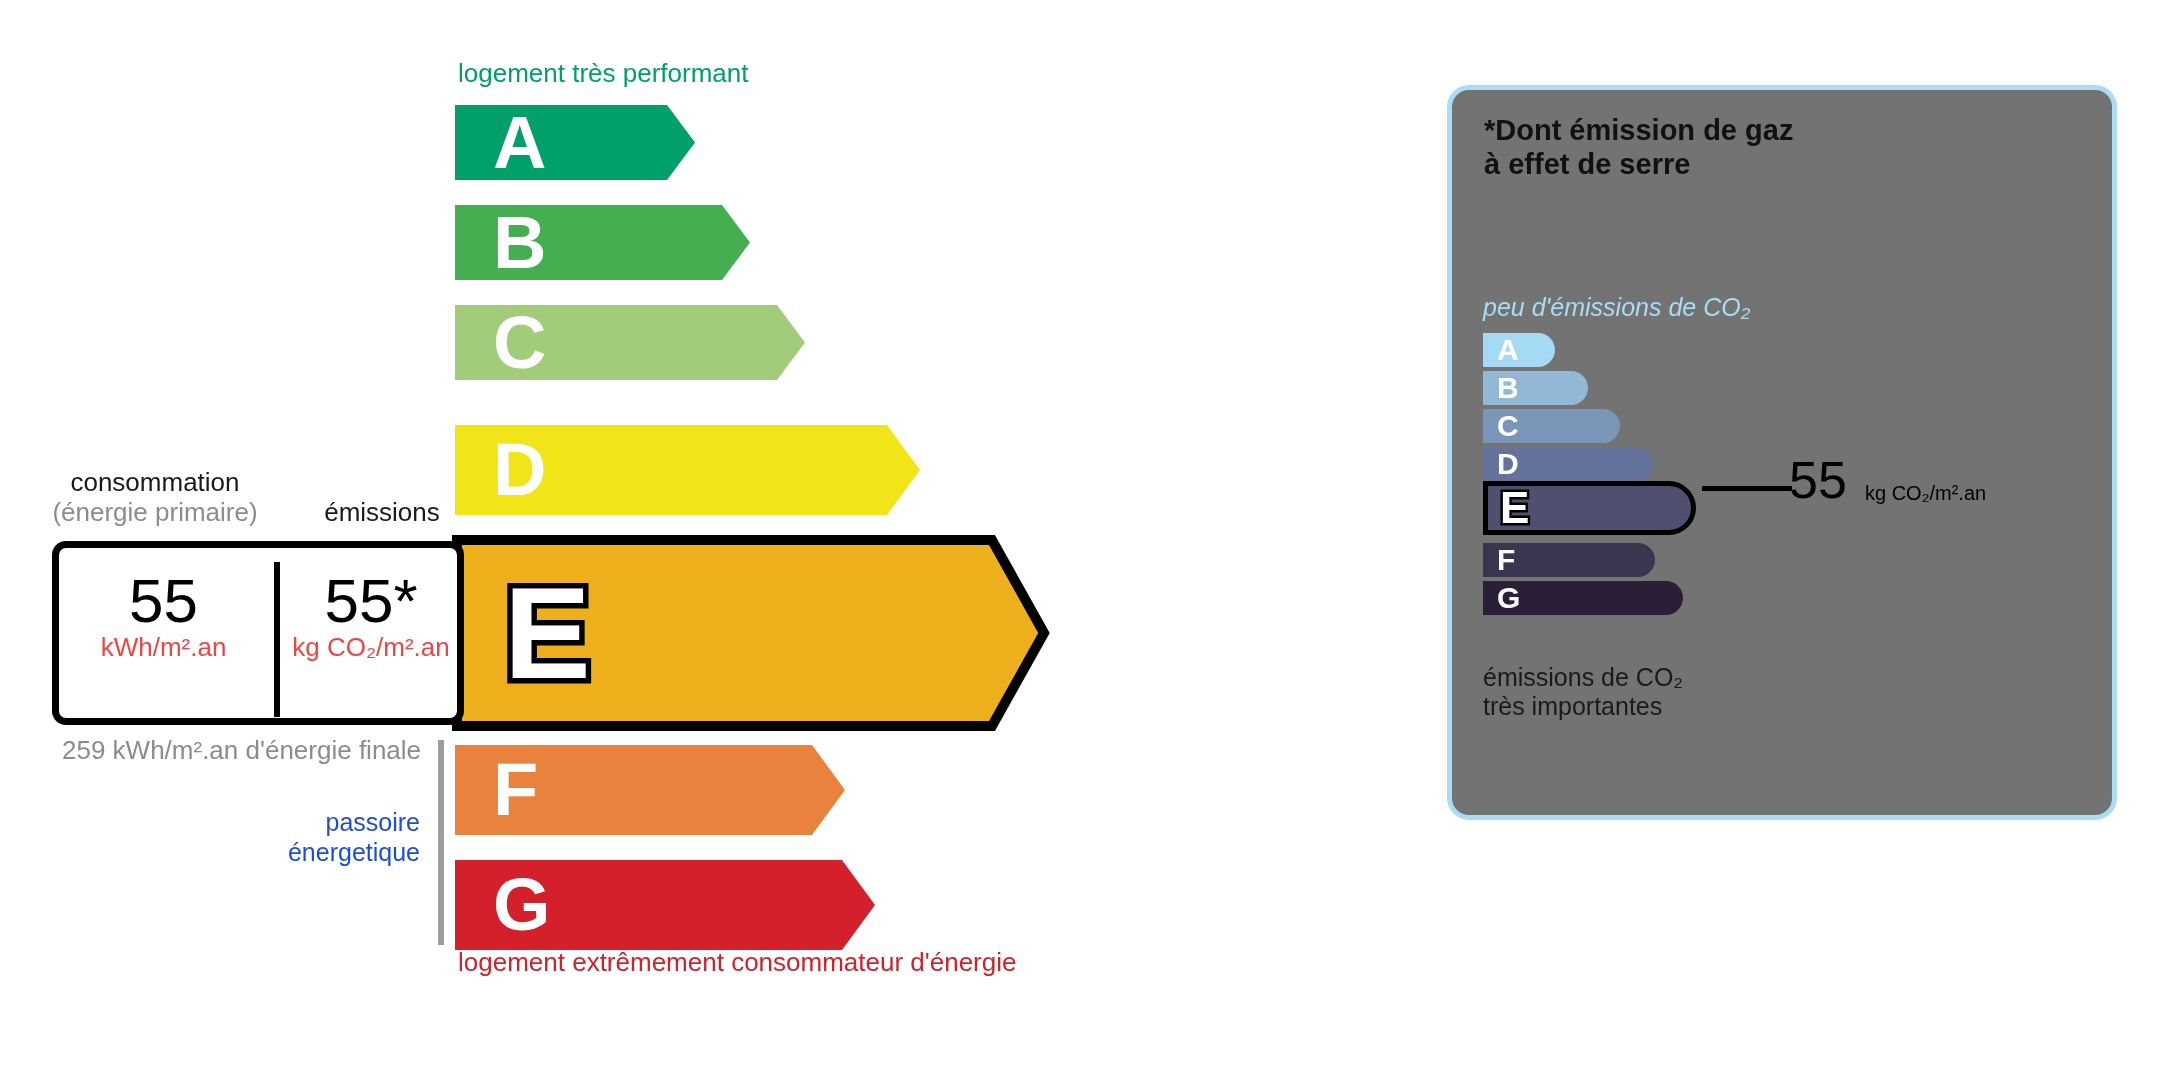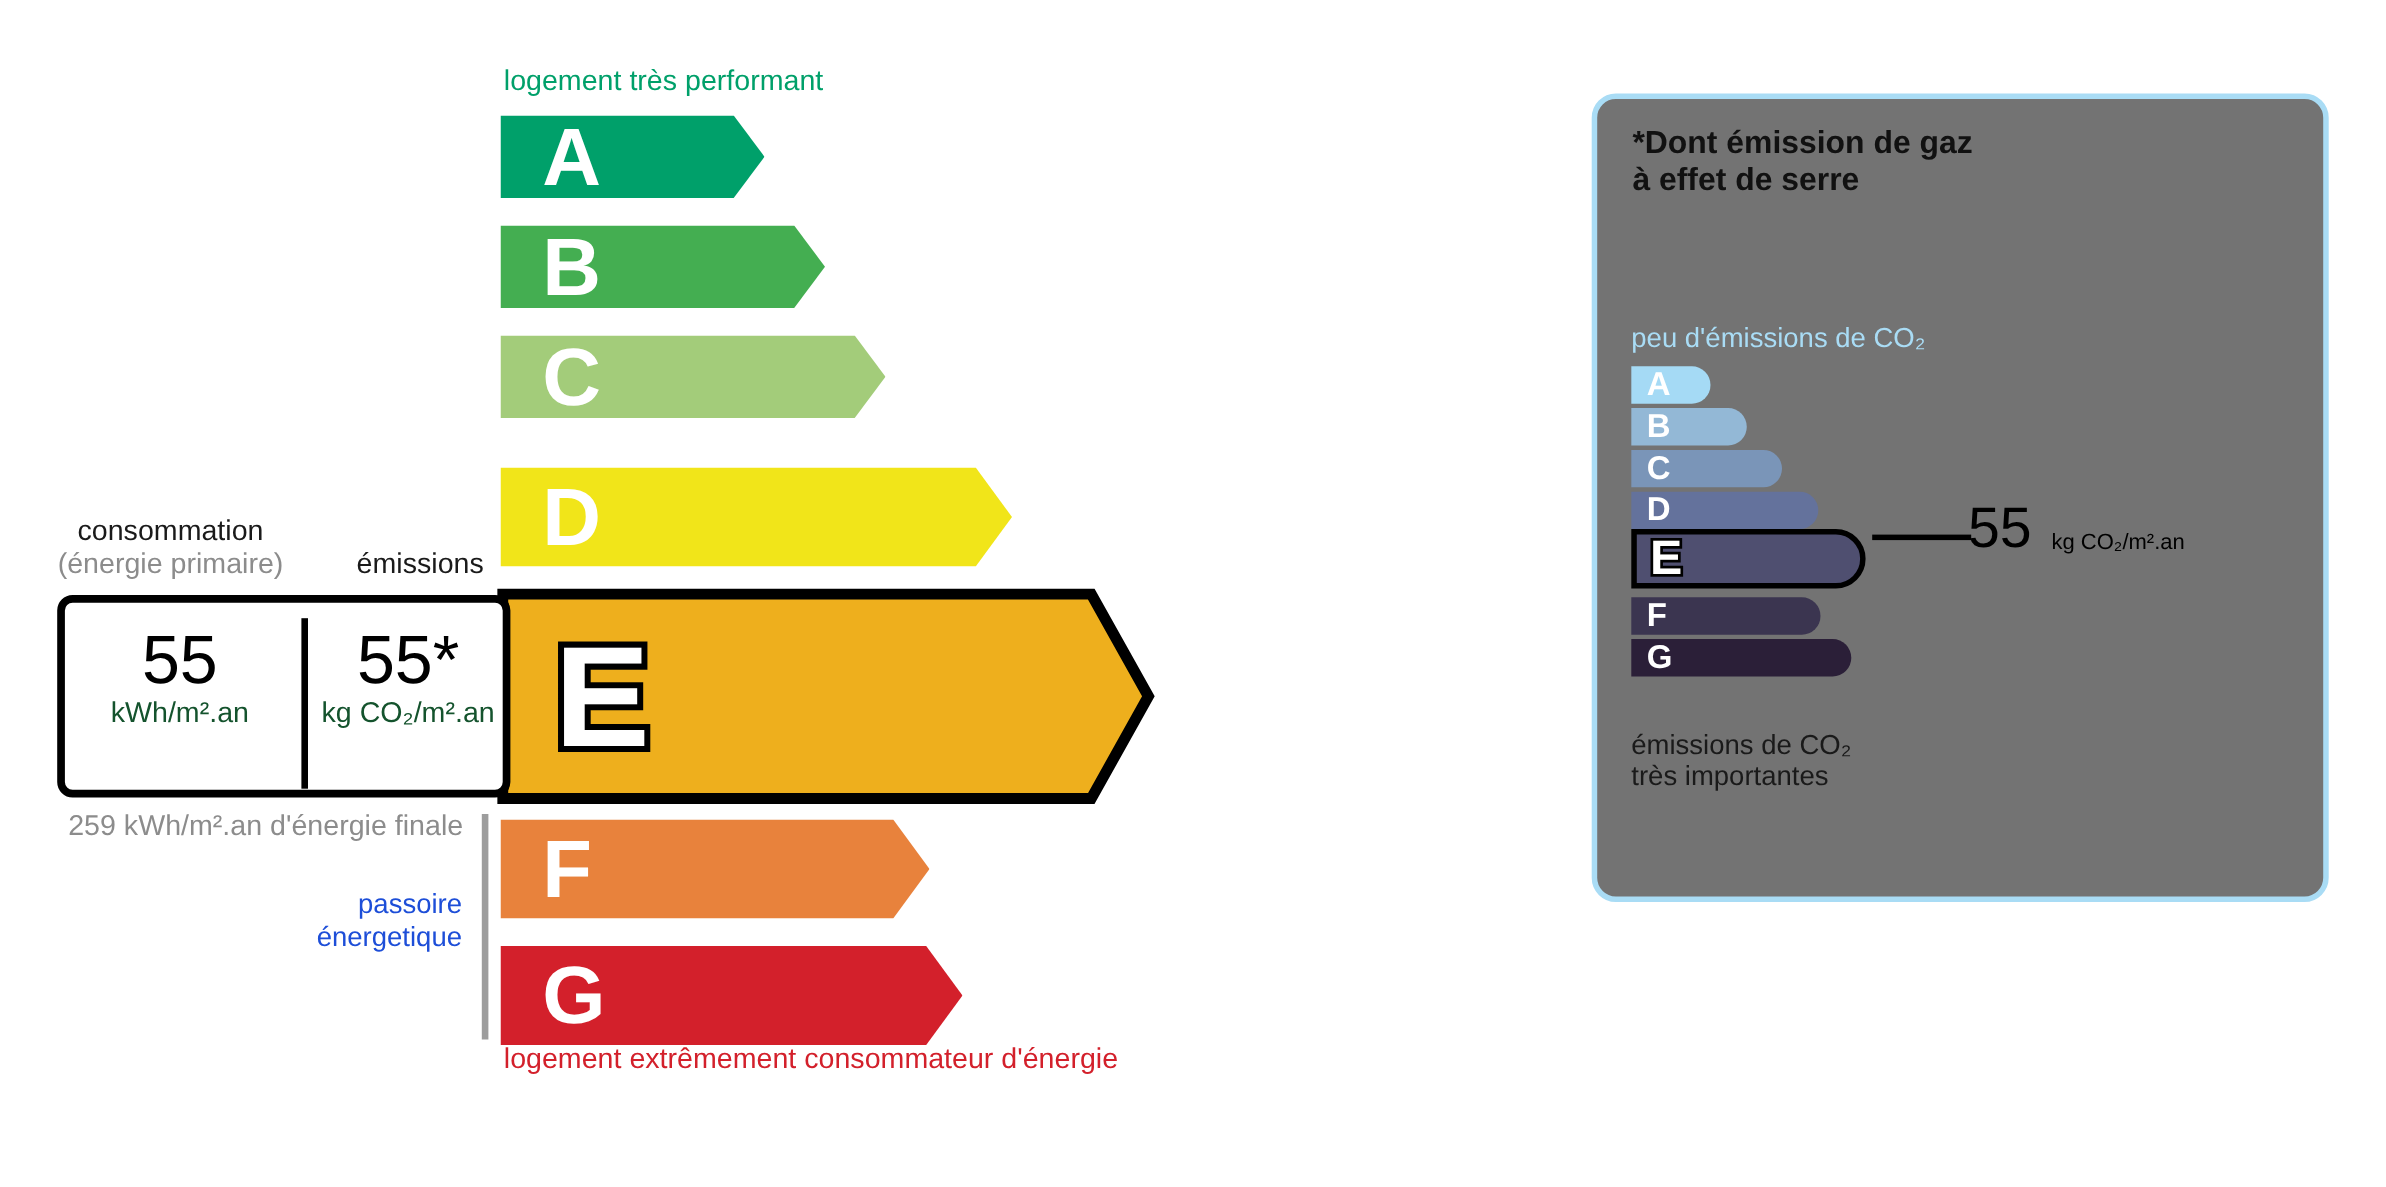--- a/index.html
+++ b/index.html
@@ -109,21 +109,21 @@
   .vb-cell.right { left: 222px; width: 180px; }
   .vb-num {
     font-size: 62px;
     font-weight: 400;
     line-height: 1.08;
     color: #000;
   }
   .vb-unit {
     font-size: 26px;
     line-height: 1.1;
-    color: #14532d;
+    color: #ef4444;
     margin-top: -2px;
   }
 
   .lbl-consommation {
     position: absolute;
     left: 40px;
     top: 467px;
     width: 230px;
     text-align: center;
     font-size: 26px;
@@ -178,20 +178,21 @@
     color: #111111;
     white-space: pre-line;
   }
   .co2-top-caption {
     position: absolute;
     left: 31px;
     top: 203px;
     font-size: 25px;
     color: #a9dcf5;
     white-space: nowrap;
+    font-style: italic;
   }
   .co2-bottom-caption {
     position: absolute;
     left: 31px;
     top: 573px;
     font-size: 25px;
     line-height: 1.16;
     color: #1a1a1a;
     white-space: pre-line;
   }

